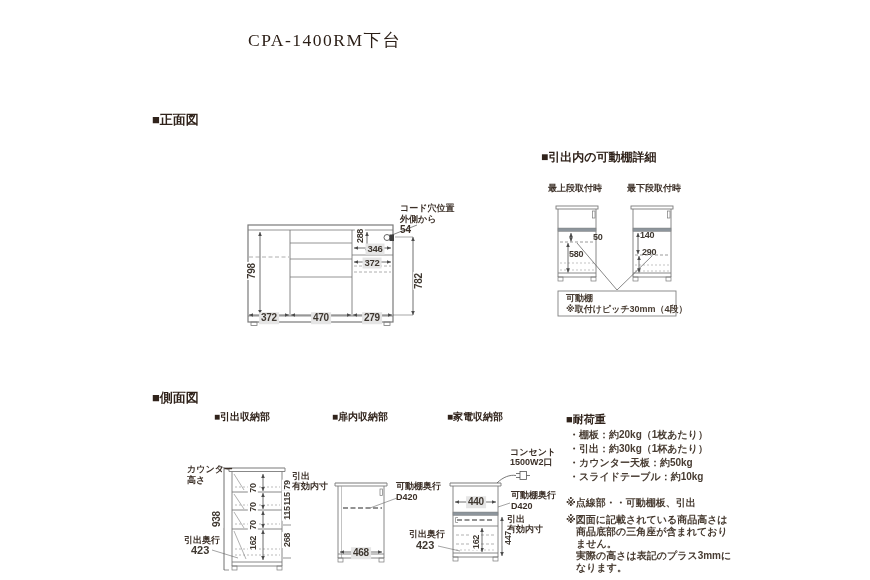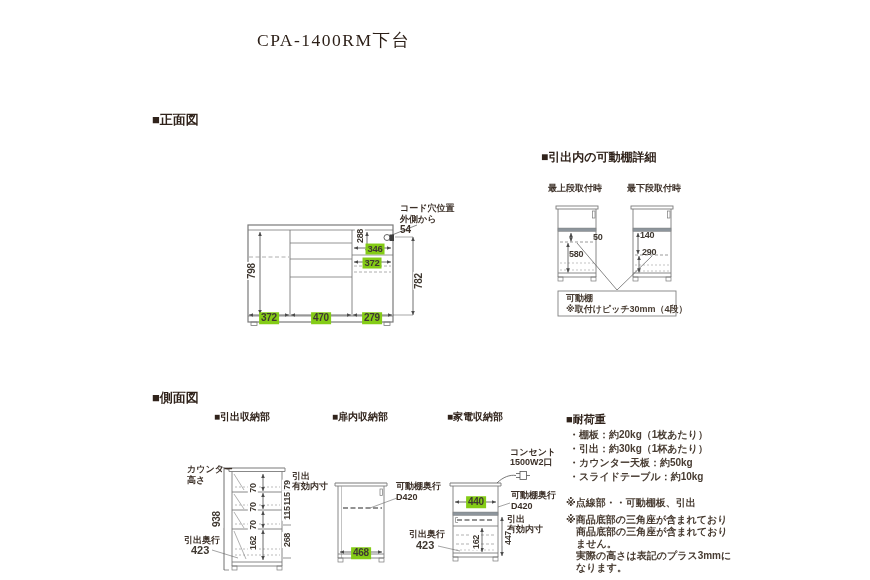--- a/index.html
+++ b/index.html
@@ -2,40 +2,40 @@
 <html><head>
 <meta charset="utf-8">
 <style>
   html,body{margin:0;padding:0;background:#fff;}
   .page{position:relative;width:870px;height:580px;background:#ffffff;overflow:hidden;
         font-family:"Liberation Sans","DejaVu Sans",sans-serif;color:#3a2f27;}
   .abs{position:absolute;}
   .t{position:absolute;font-size:9px;font-weight:600;color:#483c32;line-height:1.15;white-space:nowrap;}
   .c{transform:translate(-50%,-50%);}
   .r{transform:translate(-50%,-50%) rotate(-90deg);background:#fff;padding:0 1px;}
-  .num{font-size:10px;font-weight:700;color:#3f3831;background:#84cc16;padding:0 2px;letter-spacing:-0.3px;}
+  .num{font-size:10px;font-weight:700;color:#3f3831;background:#e5e5e5;padding:0 2px;letter-spacing:-0.3px;}
   .num9{font-size:9px;font-weight:700;color:#3f3831;letter-spacing:-0.3px;}
   .big{font-size:11px;font-weight:700;color:#3f3831;}
   .h1{position:absolute;font-size:13px;font-weight:700;color:#30231b;}
   .h2{position:absolute;font-size:12px;font-weight:700;color:#30231b;}
   .h3{position:absolute;font-size:10px;font-weight:700;color:#30231b;}
   .lbl9b{position:absolute;font-size:9px;font-weight:700;color:#3c3028;white-space:nowrap;}
   .title{position:absolute;font-family:"Liberation Serif","DejaVu Serif",serif;font-size:17.5px;
          letter-spacing:1.5px;color:#2b1e16;}
   .dims-box{position:absolute;font-family:"Liberation Serif","DejaVu Serif",serif;font-size:12.5px;
             background:#e3e1e0;color:#3a2c22;padding:5px 10px;letter-spacing:0.5px;}
   .note{position:absolute;font-size:10px;font-weight:600;color:#473b31;line-height:1.2;white-space:nowrap;}
   svg{position:absolute;overflow:visible;}
 </style>
 </head>
 <body>
 
 <div class="page">
 
-  <div class="title" style="left:257px;top:28px;">CPA-1400RM下台</div>
+  <div class="title" style="left:248px;top:28px;">CPA-1400RM下台</div>
 
   <div class="h1" style="left:152px;top:111px;">■正面図</div>
 
   <svg style="left:240px;top:195px;" width="250" height="140" viewBox="0 0 250 140">
     <defs>
       <marker id="a-fv" viewBox="0 0 8 8" markerWidth="6" markerHeight="6" refX="7" refY="4" orient="auto-start-reverse">
         <path d="M7,4 L0,0.8 L0,7.2 z" fill="#4c4c4c"></path>
       </marker>
     </defs>
     <g stroke="#7a7a7a" fill="none">
@@ -297,19 +297,19 @@
   <span class="lbl9b" style="left:409px;top:528px;">引出奥行</span>
   <span class="t big" style="left:416px;top:539px;">423</span>
 
   <div class="h3" style="left:566px;top:412px;font-size:11px;">■耐荷重</div>
   <div class="note" style="left:569px;top:429px;">・棚板：約20kg（1枚あたり）</div>
   <div class="note" style="left:569px;top:443px;">・引出：約30kg（1杯あたり）</div>
   <div class="note" style="left:569px;top:457px;">・カウンター天板：約50kg</div>
   <div class="note" style="left:569px;top:471px;">・スライドテーブル：約10kg</div>
 
   <div class="note" style="left:566px;top:497px;">※点線部・・可動棚板、引出</div>
-  <div class="note" style="left:566px;top:514px;">※商品底部の三角座が含まれており</div>
+  <div class="note" style="left:566px;top:514px;">※図面に記載されている商品高さは</div>
   <div class="note" style="left:576px;top:526px;">商品底部の三角座が含まれており</div>
   <div class="note" style="left:576px;top:538px;">ません。</div>
   <div class="note" style="left:576px;top:550px;">実際の高さは表記のプラス3mmに</div>
   <div class="note" style="left:576px;top:562px;font-family:Liberation Serif, serif;">なります。</div>
 
 </div>
 
 </body></html>

